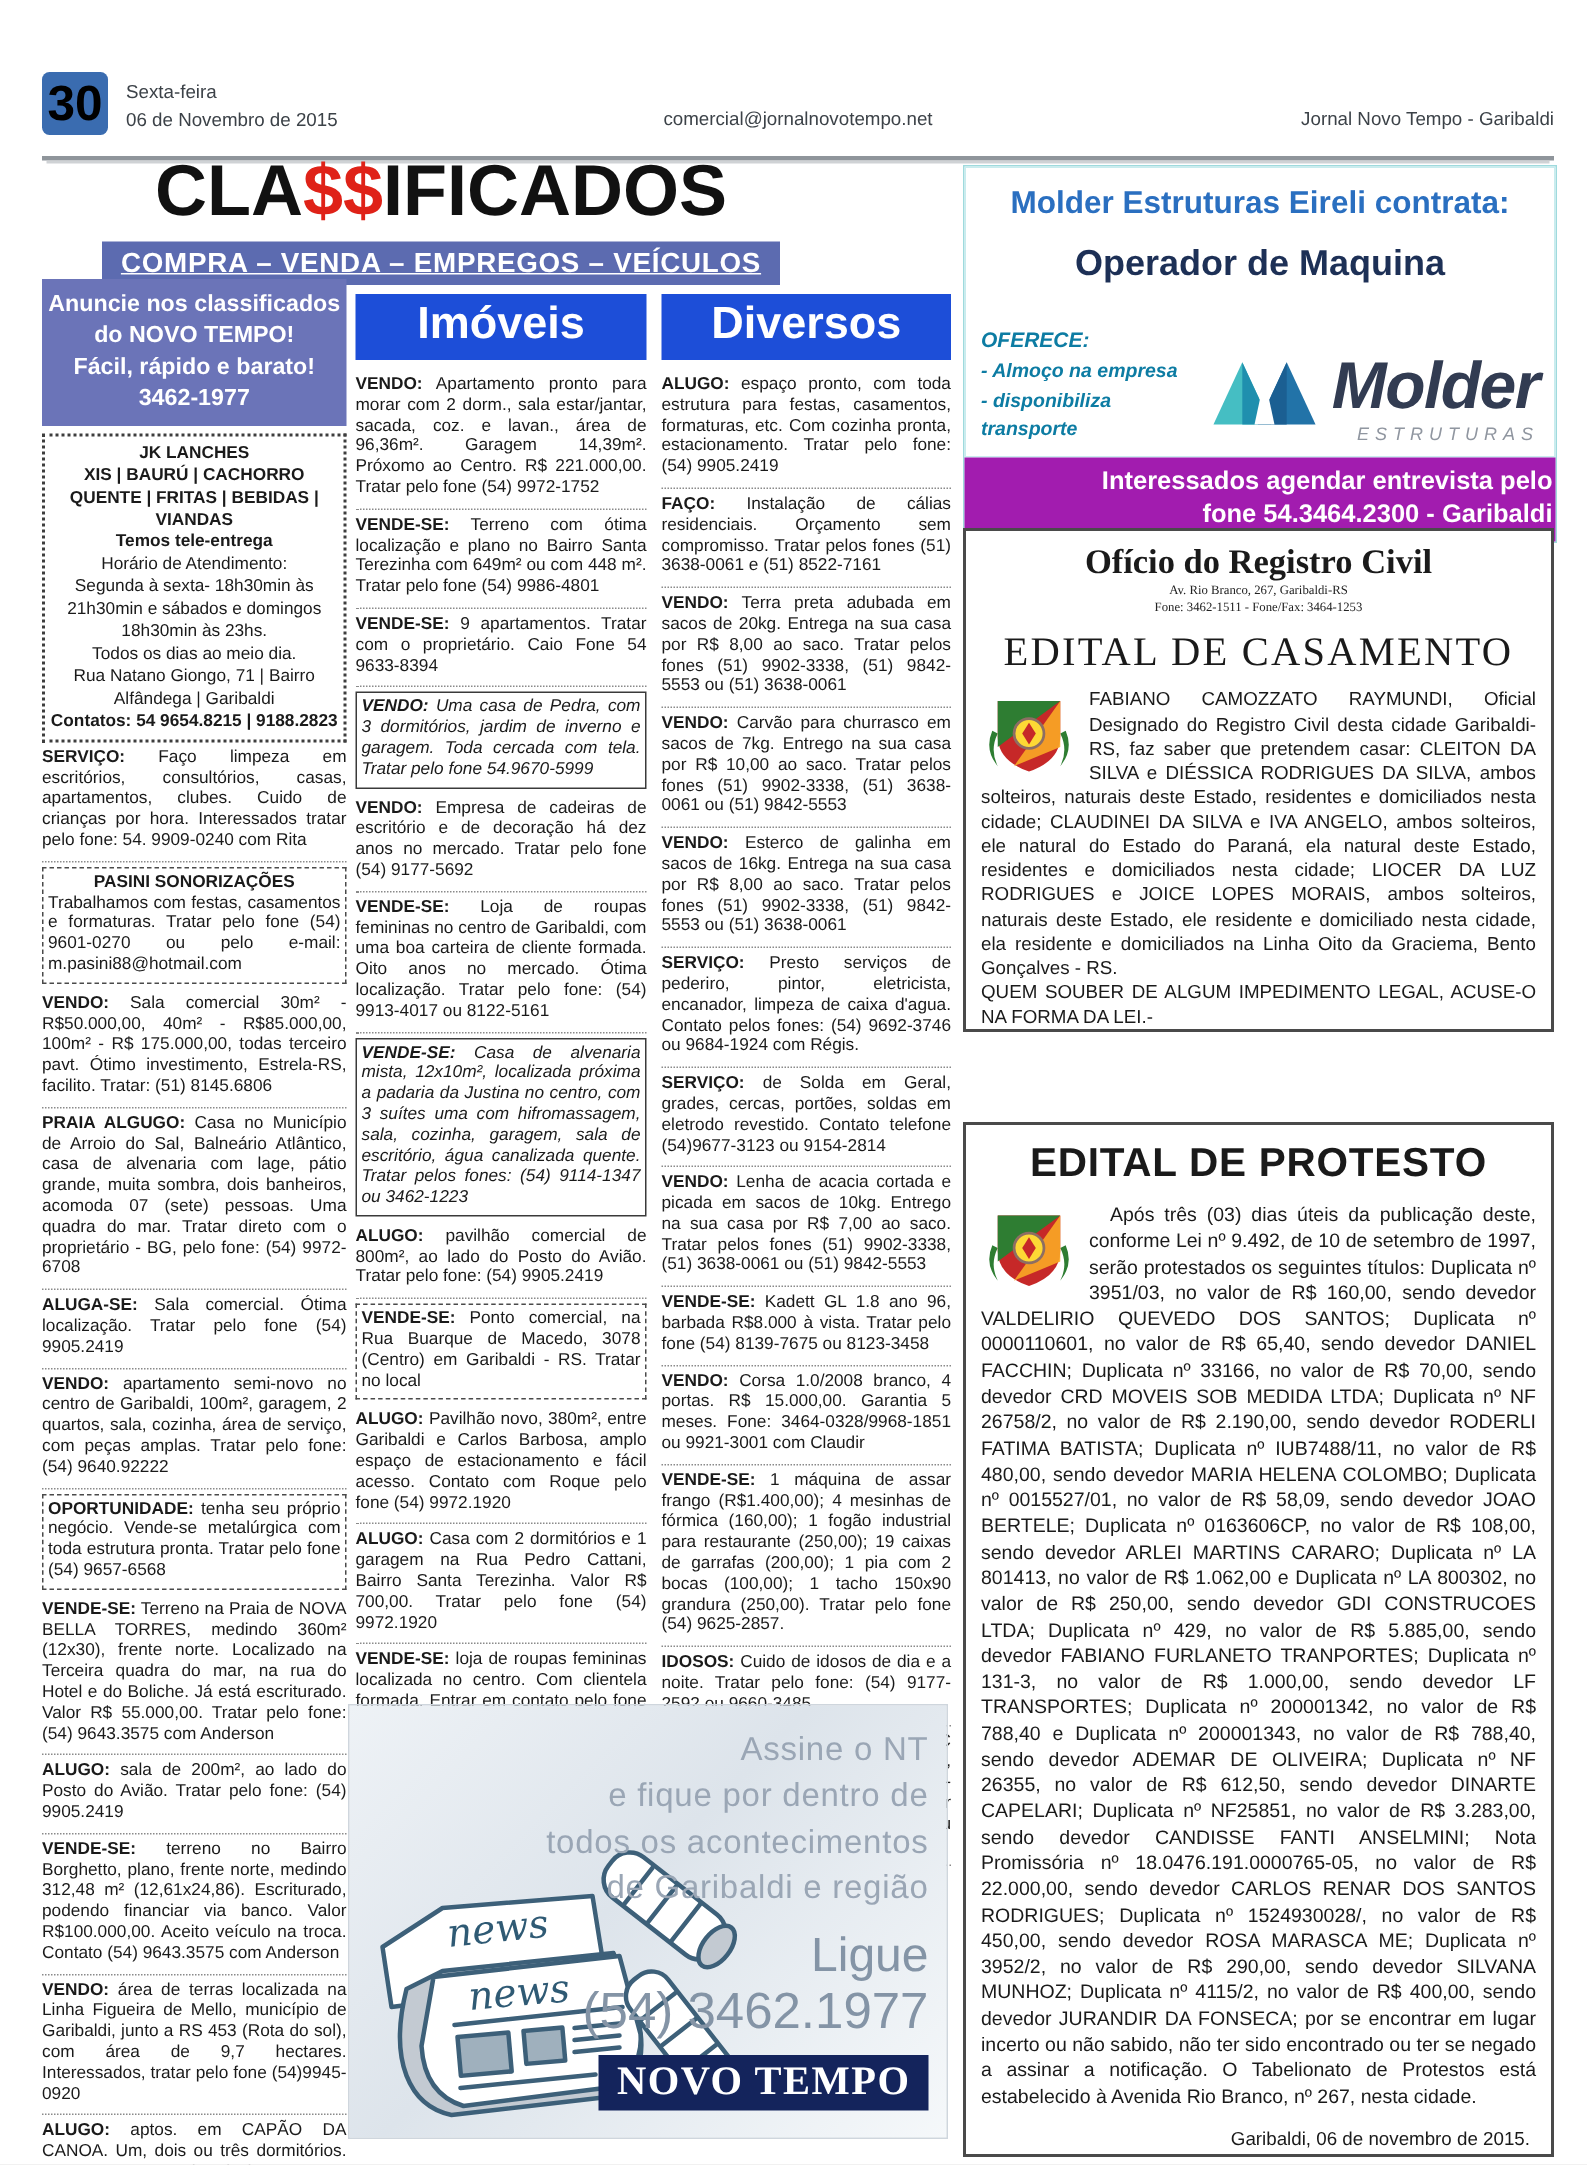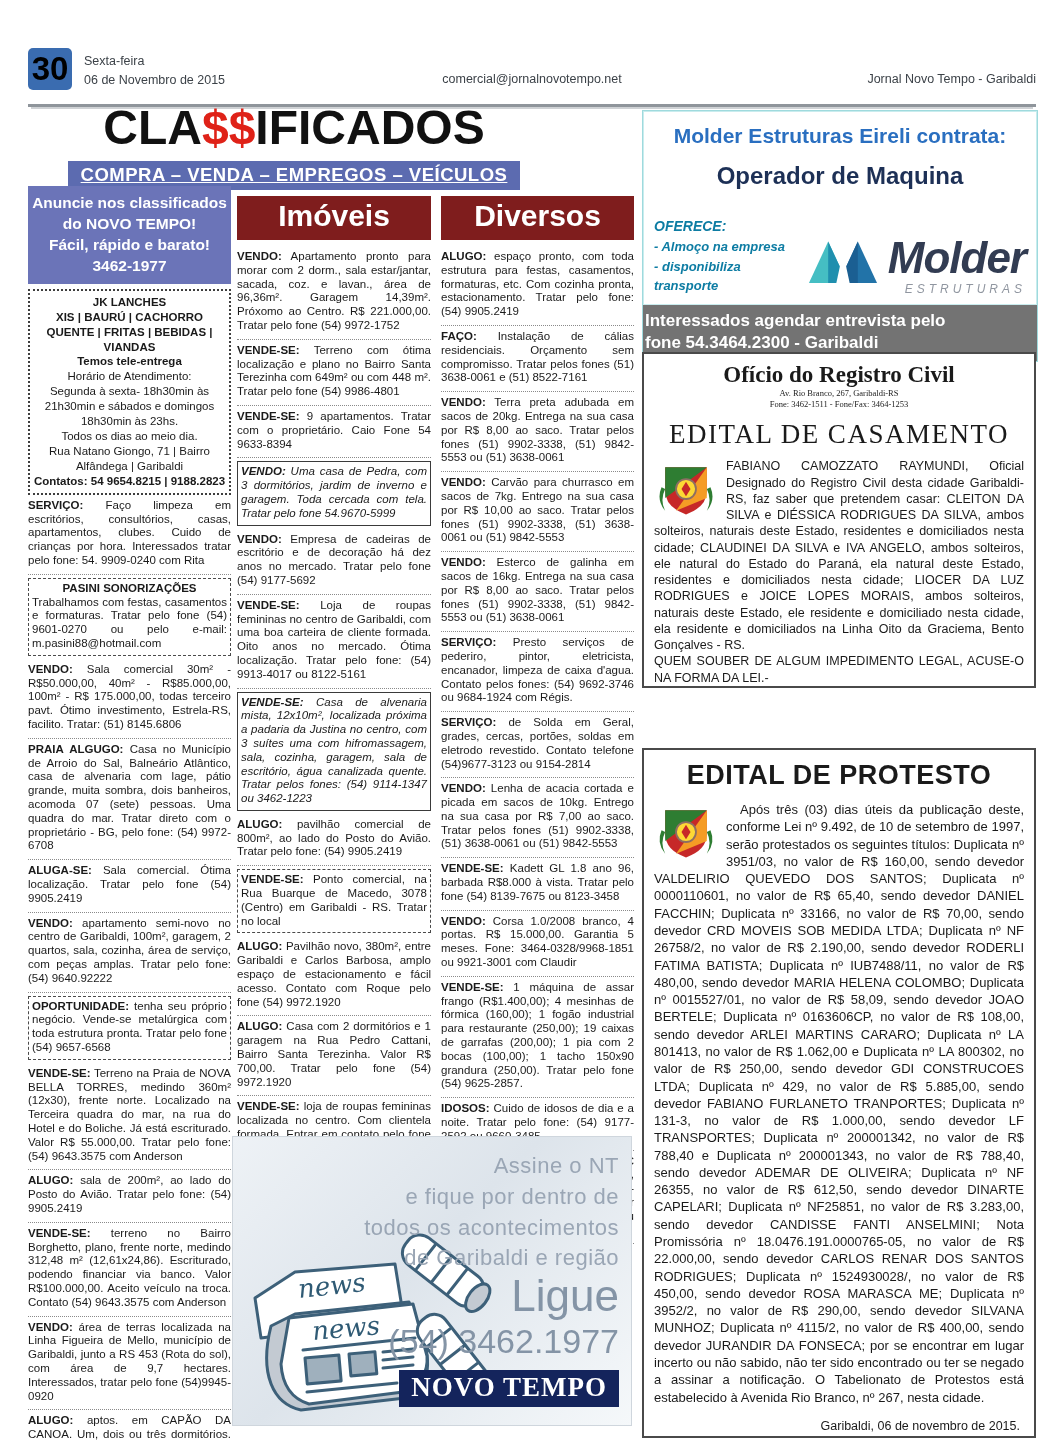--- a/index.html
+++ b/index.html
@@ -32,36 +32,36 @@
              font-size:15.5px;line-height:1.35;padding:7px 0;}
   .jk-box{border:2px dotted #3e3e3e;margin-top:5px;padding:4px 3px;text-align:center;line-height:1.3;}
   .jk-box .b{font-weight:bold;}
 
   .ads .ad{margin:0;padding:4px 0 6px;border-bottom:1px dotted #8a8a8a;text-align:justify;}
   .ads .ad .lead{font-weight:bold;}
   .ads .ad.boxed{border:1.5px solid #3a3a3a;padding:3px 3px 4px;margin:3px 0 3px;font-style:italic;}
   .ads .ad.dashed{border:1.6px dashed #4a4a4a;padding:3px 3px 4px;margin:3px 0 3px;}
   .ads .ad.center-lead .lead{display:block;text-align:center;}
 
-  .sec-header{background:#7f1d1d;color:#fff;text-align:center;font-weight:bold;
+  .sec-header{background:#1d4ed8;color:#fff;text-align:center;font-weight:bold;
               font-size:30px;padding:2px 0 6px;margin-bottom:6px;}
 
   
   .molder{position:absolute;top:110px;left:642px;width:394px;border:1px solid #9fdadd;}
   .molder-inner{border:1px solid #c9ecee;padding:10px 10px 8px;}
   .molder-heading{color:#2a6fc0;font-weight:bold;font-size:21px;text-align:center;margin:2px 0 14px;}
   .molder-job{color:#1d3056;font-weight:bold;font-size:24px;text-align:center;margin:0 0 26px;}
   .molder-mid{display:flex;align-items:flex-end;font-style:italic;}
   .molder-offers{width:150px;color:#0d7ca3;font-weight:bold;font-size:13px;line-height:1.5;}
   .molder-offers .ot{font-size:14px;}
   .molder-logo{flex:1;display:flex;align-items:center;justify-content:flex-end;}
   .molder-word{color:#323c52;font-weight:bold;font-size:44px;letter-spacing:-1px;line-height:1;}
   .molder-sub{color:#9096a0;font-size:12px;letter-spacing:4px;text-align:right;margin-top:2px;}
-  .molder-footer{background:#737373;color:#fff;font-weight:bold;font-size:17px;
-                 text-align:left;padding:5px 2px 6px;line-height:1.35;}
+  .molder-footer{background:#a21caf;color:#fff;font-weight:bold;font-size:17px;
+                 text-align:right;padding:5px 2px 6px;line-height:1.35;}
 
   .edital{position:absolute;left:642px;width:394px;border:2px solid #4a4a4a;background:#fff;
           padding:8px 10px;box-sizing:border-box;overflow:hidden;}
   .casamento{top:352px;height:336px;}
   .protesto{top:748px;height:690px;}
   .reg-title{font-family:"Liberation Serif",serif;font-weight:bold;font-size:23px;text-align:center;margin:0;}
   .reg-addr{font-family:"Liberation Serif",serif;font-size:8.5px;text-align:center;line-height:1.25;color:#222;}
   .edital-title-serif{font-family:"Liberation Serif",serif;font-size:27px;letter-spacing:1.5px;
                       text-align:center;margin:10px 0 8px;font-weight:normal;}
   .edital-title-sans{font-size:27px;font-weight:bold;text-align:center;letter-spacing:.5px;margin:2px 0 10px;}
@@ -70,21 +70,21 @@
   .coat{float:left;margin:2px 8px 2px 0;}
   .edital-sign{font-size:12.5px;text-align:right;line-height:1.6;margin-top:10px;padding-right:4px;}
 
   
   .assine{position:absolute;top:1136px;left:232px;width:400px;height:290px;
           border:1px solid #cfd6dd;box-sizing:border-box;
           background:linear-gradient(135deg,#eef2f6 0%,#dde4eb 45%,#f5f8fa 100%);}
   .assine-text{position:absolute;top:14px;right:12px;text-align:right;color:#9aa6b5;
                font-size:22px;line-height:1.4;letter-spacing:.5px;}
   .assine-ligue{position:absolute;right:12px;bottom:64px;text-align:right;color:#8494a6;line-height:1.15;}
-  .assine-ligue .lg{font-size:44px;}
+  .assine-ligue .lg{font-size:32px;}
   .assine-ligue .ph{font-size:34px;}
   .nt-brand{position:absolute;right:12px;bottom:18px;background:#14245c;color:#fff;
             font-family:"Liberation Serif",serif;font-weight:bold;font-variant:small-caps;
             font-size:27px;padding:2px 12px 4px;letter-spacing:1px;}
   .assine svg.paper{position:absolute;left:4px;bottom:4px;}
 </style>
 </head>
 <body>
 
 <div class="page">

